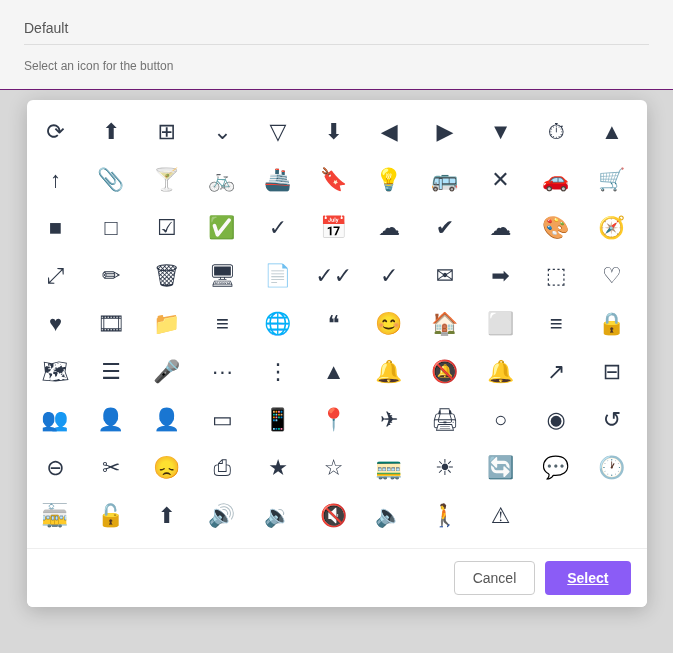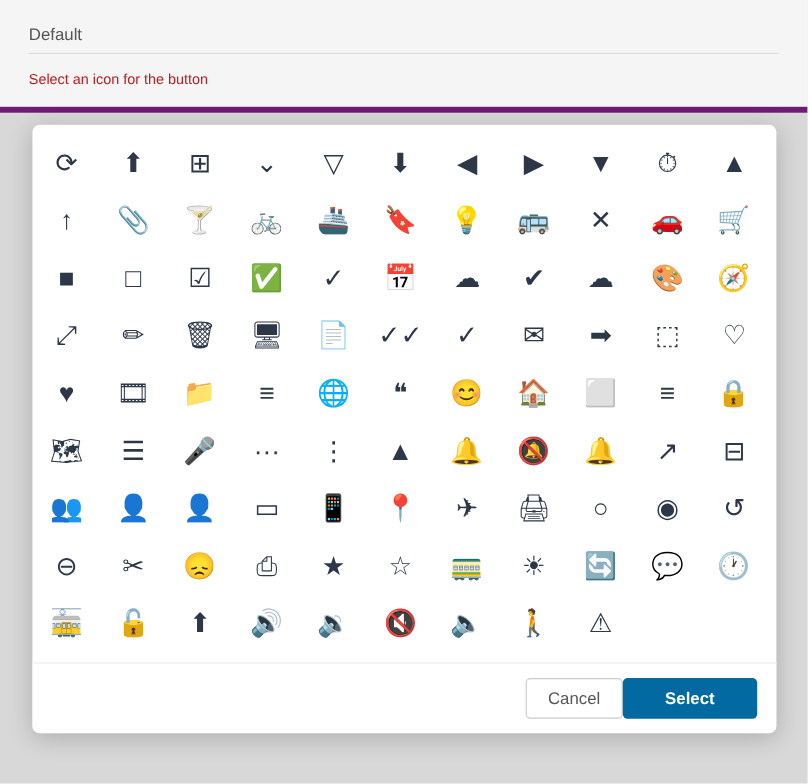--- a/index.html
+++ b/index.html
@@ -8,41 +8,41 @@
       background: #e8e8e8;
       width: 673px;
       height: 653px;
       overflow: hidden;
       display: flex;
       flex-direction: column;
     }
     .top-area {
       background: #f5f5f5;
       padding: 20px 24px 16px;
-      border-bottom: 5px solid #701a75;
+      border-bottom: 1px solid #701a75;
     }
     .top-area .label-default {
       font-size: 14px;
       color: #555;
       margin-bottom: 8px;
     }
     .top-area .divider {
       height: 1px;
       background: #ddd;
       margin-bottom: 14px;
     }
     .top-area .icon-label {
       font-size: 13px;
       font-weight: 600;
       color: #444;
       margin-bottom: 4px;
     }
     .top-area .icon-sublabel {
       font-size: 12px;
-      color: #b91c1c;
+      color: #737373;
     }
     .modal-overlay {
       flex: 1;
       background: rgba(200,200,200,0.5);
       display: flex;
       align-items: flex-start;
       justify-content: center;
       padding-top: 10px;
     }
     .modal {
@@ -73,40 +73,42 @@
       border-radius: 4px;
       font-size: 22px;
       color: #2d3748;
       transition: background 0.1s;
     }
     .modal-footer {
       display: flex;
       justify-content: flex-end;
       padding: 12px 16px;
       border-top: 1px solid #eee;
+      gap: 10px;
       background: #fff;
     }
     .btn-cancel {
       padding: 8px 18px;
       font-size: 14px;
       border: 1px solid #ccc;
       background: #fff;
       border-radius: 4px;
       cursor: pointer;
       color: #555;
     }
     .btn-select {
-      padding: 8px 35px;
+      padding: 8px 22px;
       font-size: 14px;
-      background: #0369a1;
+      background: #8b5cf6;
       color: #fff;
       border: none;
       border-radius: 4px;
       cursor: pointer;
       font-weight: 600;
+      text-decoration: underline;
     }
   </style>
 </head>
 <body>
 
 <div class="top-area">
   <div class="label-default">Default</div>
   <div class="divider"></div>
   <div class="icon-sublabel">Select an icon for the button</div>
 </div>

